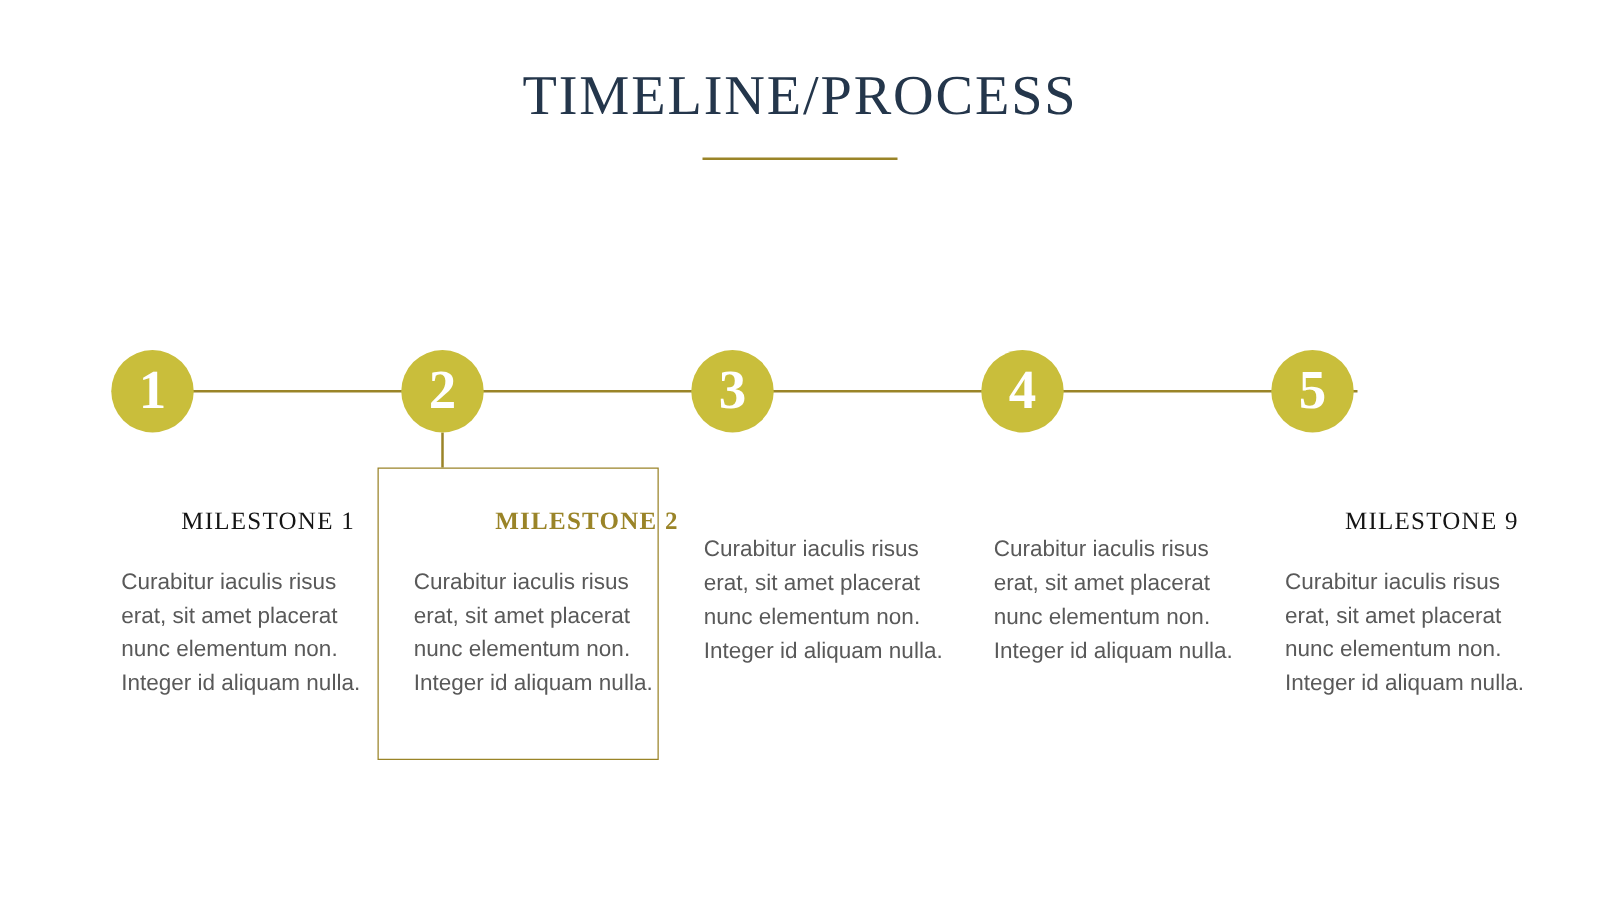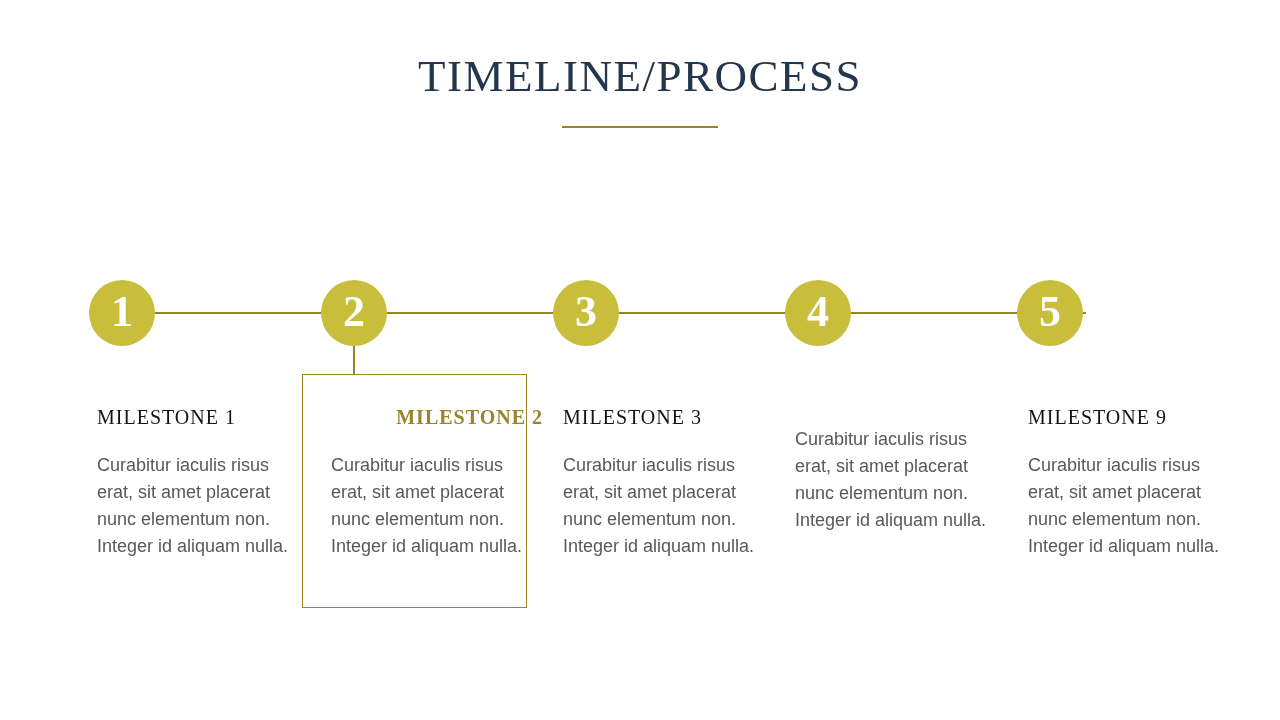--- a/index.html
+++ b/index.html
@@ -112,20 +112,21 @@
   .milestone-3 { left: 563px; }
   .milestone-4 { left: 795px; }
   .milestone-5 { left: 1028px; }
   .milestone-title {
     font-family: "Liberation Serif", serif;
     font-weight: 400;
     font-size: 20px;
     letter-spacing: 1px;
     color: var(--heading-dark);
     line-height: 26px;
+    margin-left: 48px;
   }
   .milestone-2 .milestone-title {
     font-weight: 700;
     color: var(--line-gold);
     text-align: right;
   }
   .milestone-body {
     margin-top: 22px;
     font-family: "Liberation Sans", sans-serif;
     font-size: 18px;
@@ -179,21 +180,20 @@
     <h2 class="milestone-title">MILESTONE 2</h2>
     <div class="milestone-body">
       <div class="body-line">Curabitur iaculis risus</div>
       <div class="body-line">erat, sit amet placerat</div>
       <div class="body-line">nunc elementum non.</div>
       <div class="body-line">Integer id aliquam nulla.</div>
     </div>
   </div>
 
   <div class="milestone milestone-3">
-    <h2 class="milestone-title">MILESTONE 3</h2>
     <div class="milestone-body">
       <div class="body-line">Curabitur iaculis risus</div>
       <div class="body-line">erat, sit amet placerat</div>
       <div class="body-line">nunc elementum non.</div>
       <div class="body-line">Integer id aliquam nulla.</div>
     </div>
   </div>
 
   <div class="milestone milestone-4">
     <div class="milestone-body">

